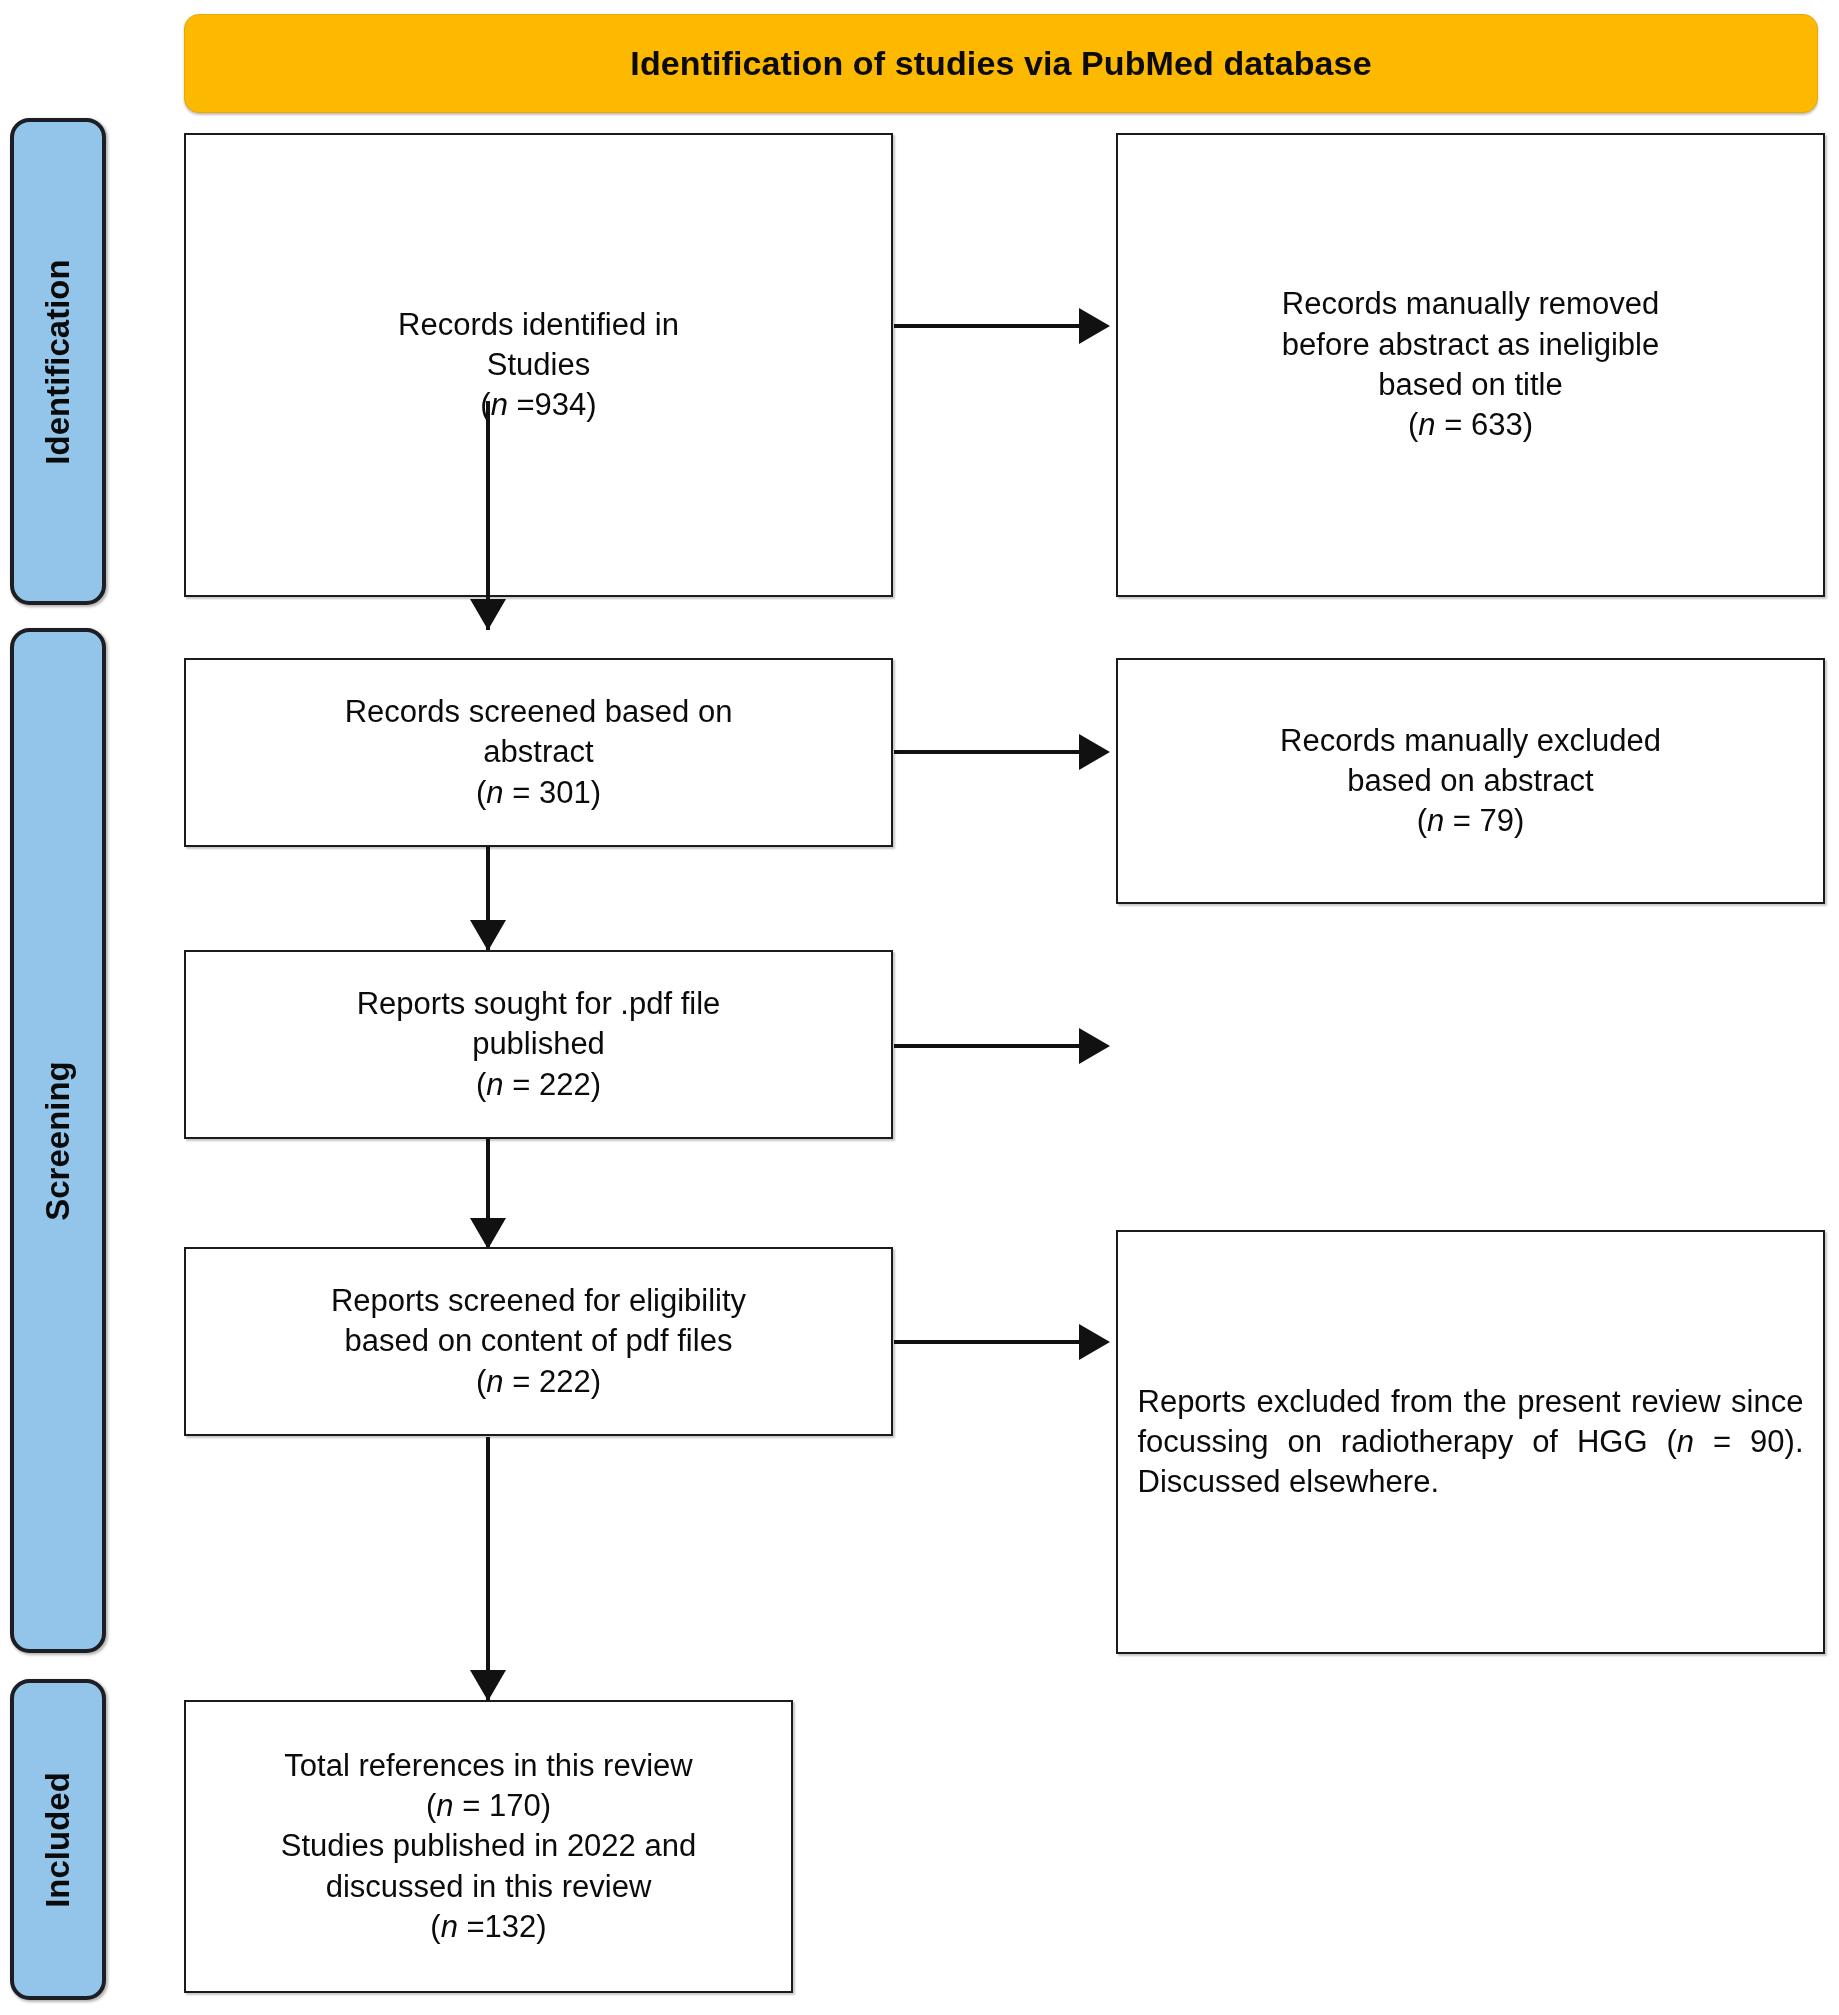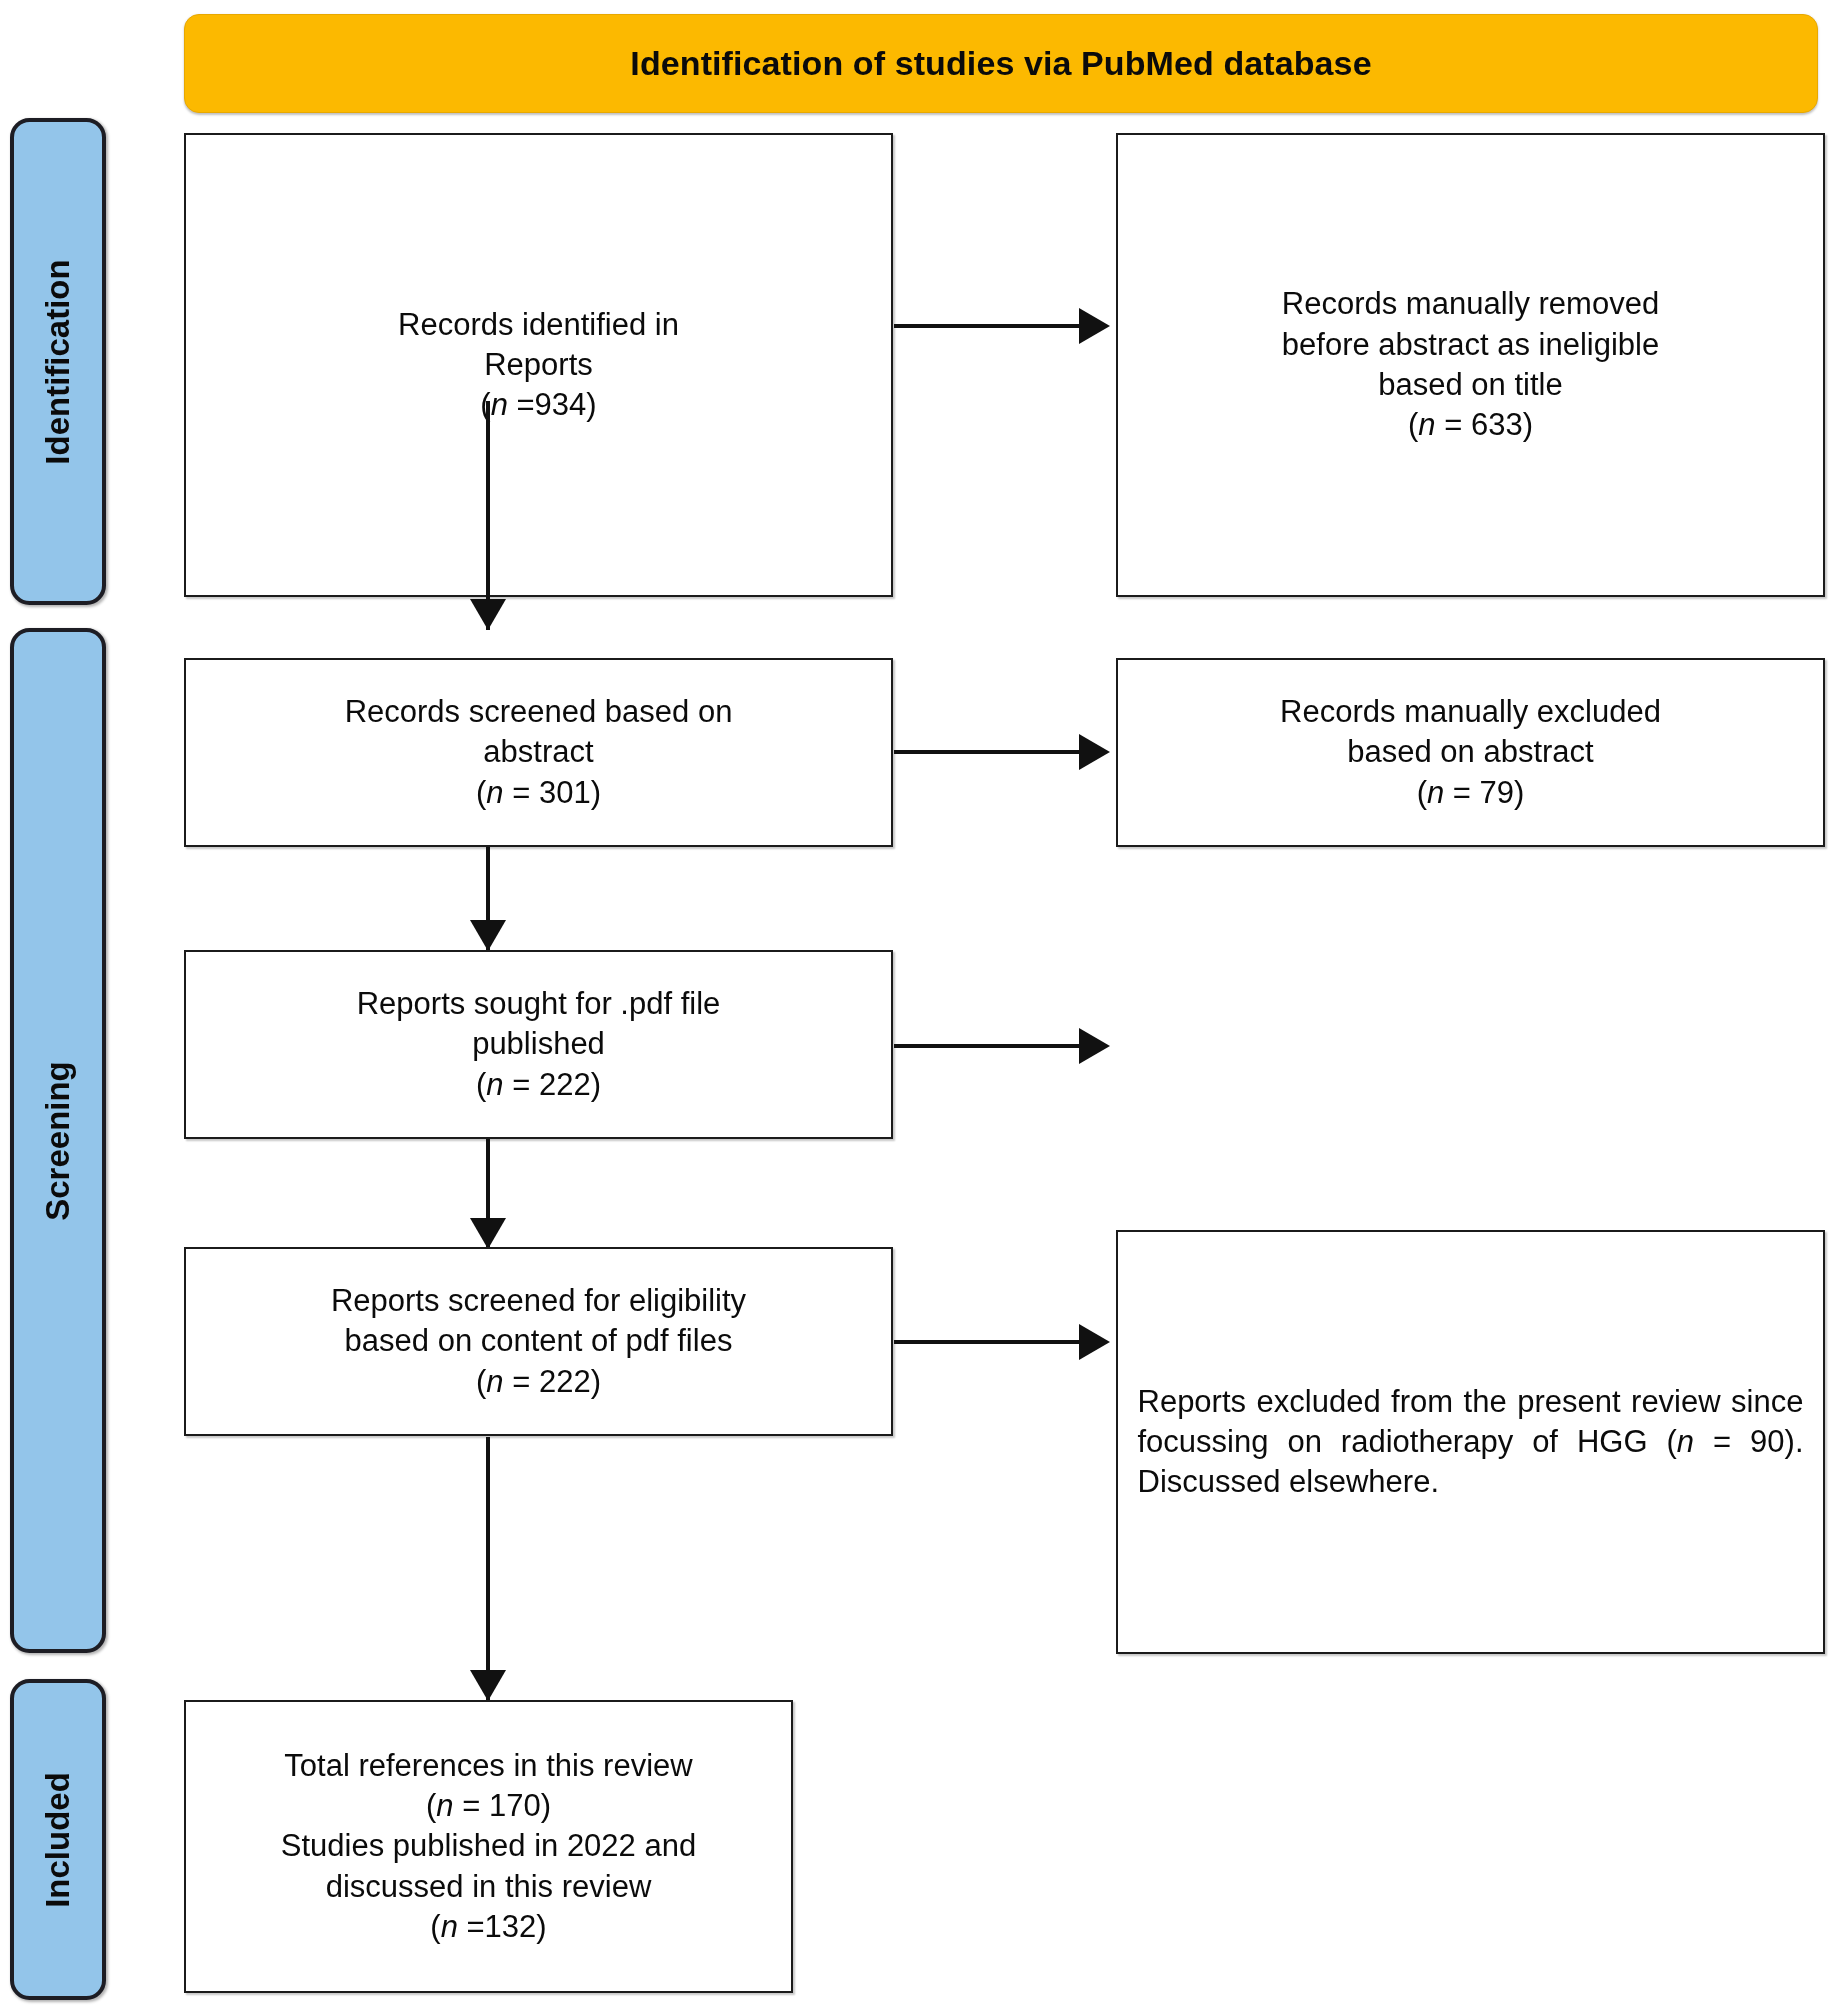--- a/index.html
+++ b/index.html
@@ -136,21 +136,21 @@
   <div class="stage-band" style="top:628px; height:1025px;">
     <div class="stage-label">Screening</div>
   </div>
 
   <div class="stage-band" style="top:1679px; height:321px;">
     <div class="stage-label">Included</div>
   </div>
 
   <div class="flow-box" style="left:184px; top:133px; width:709px; height:464px;">
     <div class="box-text"><span>Records identified in</span>
-<span>Reports</span>
+<span>Studies</span>
 (<i>n</i> =934)</div>
   </div>
 
   <div class="flow-box" style="left:1116px; top:133px; width:709px; height:464px;">
     <div class="box-text"><span>Records manually removed</span>
 <span>before abstract as ineligible</span>
 <span>based on title</span>
 (<i>n</i> = 633)</div>
   </div>
 
@@ -159,21 +159,21 @@
 
   <div class="conn-v" style="left:486px; top:401px; height:229px;"></div>
   <div class="arrow-down" style="left:470px; top:599px;"></div>
 
   <div class="flow-box" style="left:184px; top:658px; width:709px; height:189px;">
     <div class="box-text"><span>Records screened based on</span>
 <span>abstract</span>
 (<i>n</i> = 301)</div>
   </div>
 
-  <div class="flow-box" style="left:1116px; top:658px; width:709px; height:189px;">
+  <div class="flow-box" style="left:1116px; top:658px; width:709px; height:246px;">
     <div class="box-text"><span>Records manually excluded</span>
 <span>based on abstract</span>
 (<i>n</i> = 79)</div>
   </div>
 
   <div class="conn-h" style="left:894px; top:750px; width:189px;"></div>
   <div class="arrow-right" style="left:1079px; top:734px;"></div>
 
   <div class="conn-v" style="left:486px; top:847px; height:103px;"></div>
   <div class="arrow-down" style="left:470px; top:920px;"></div>

